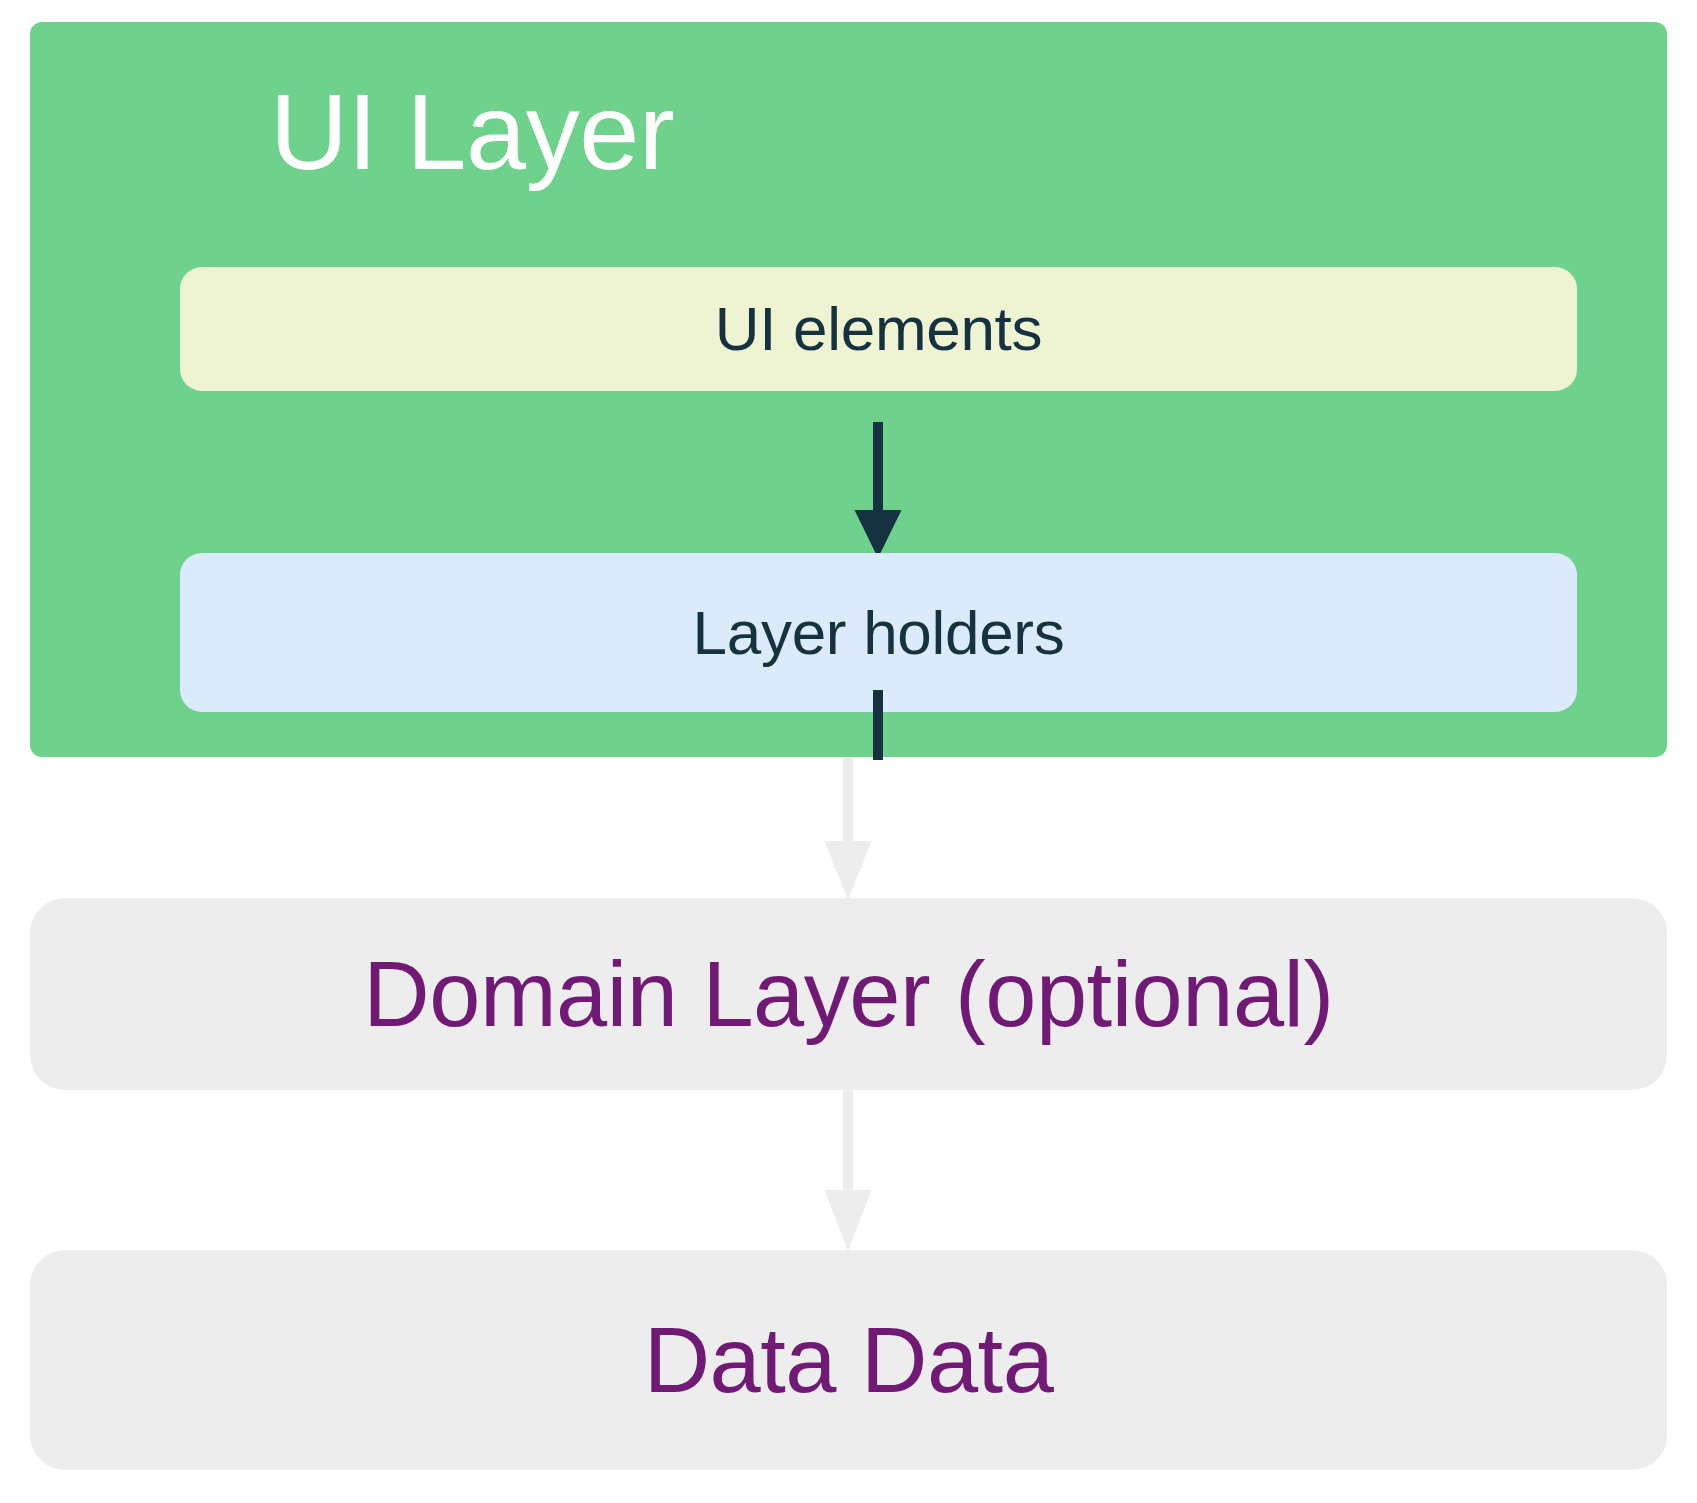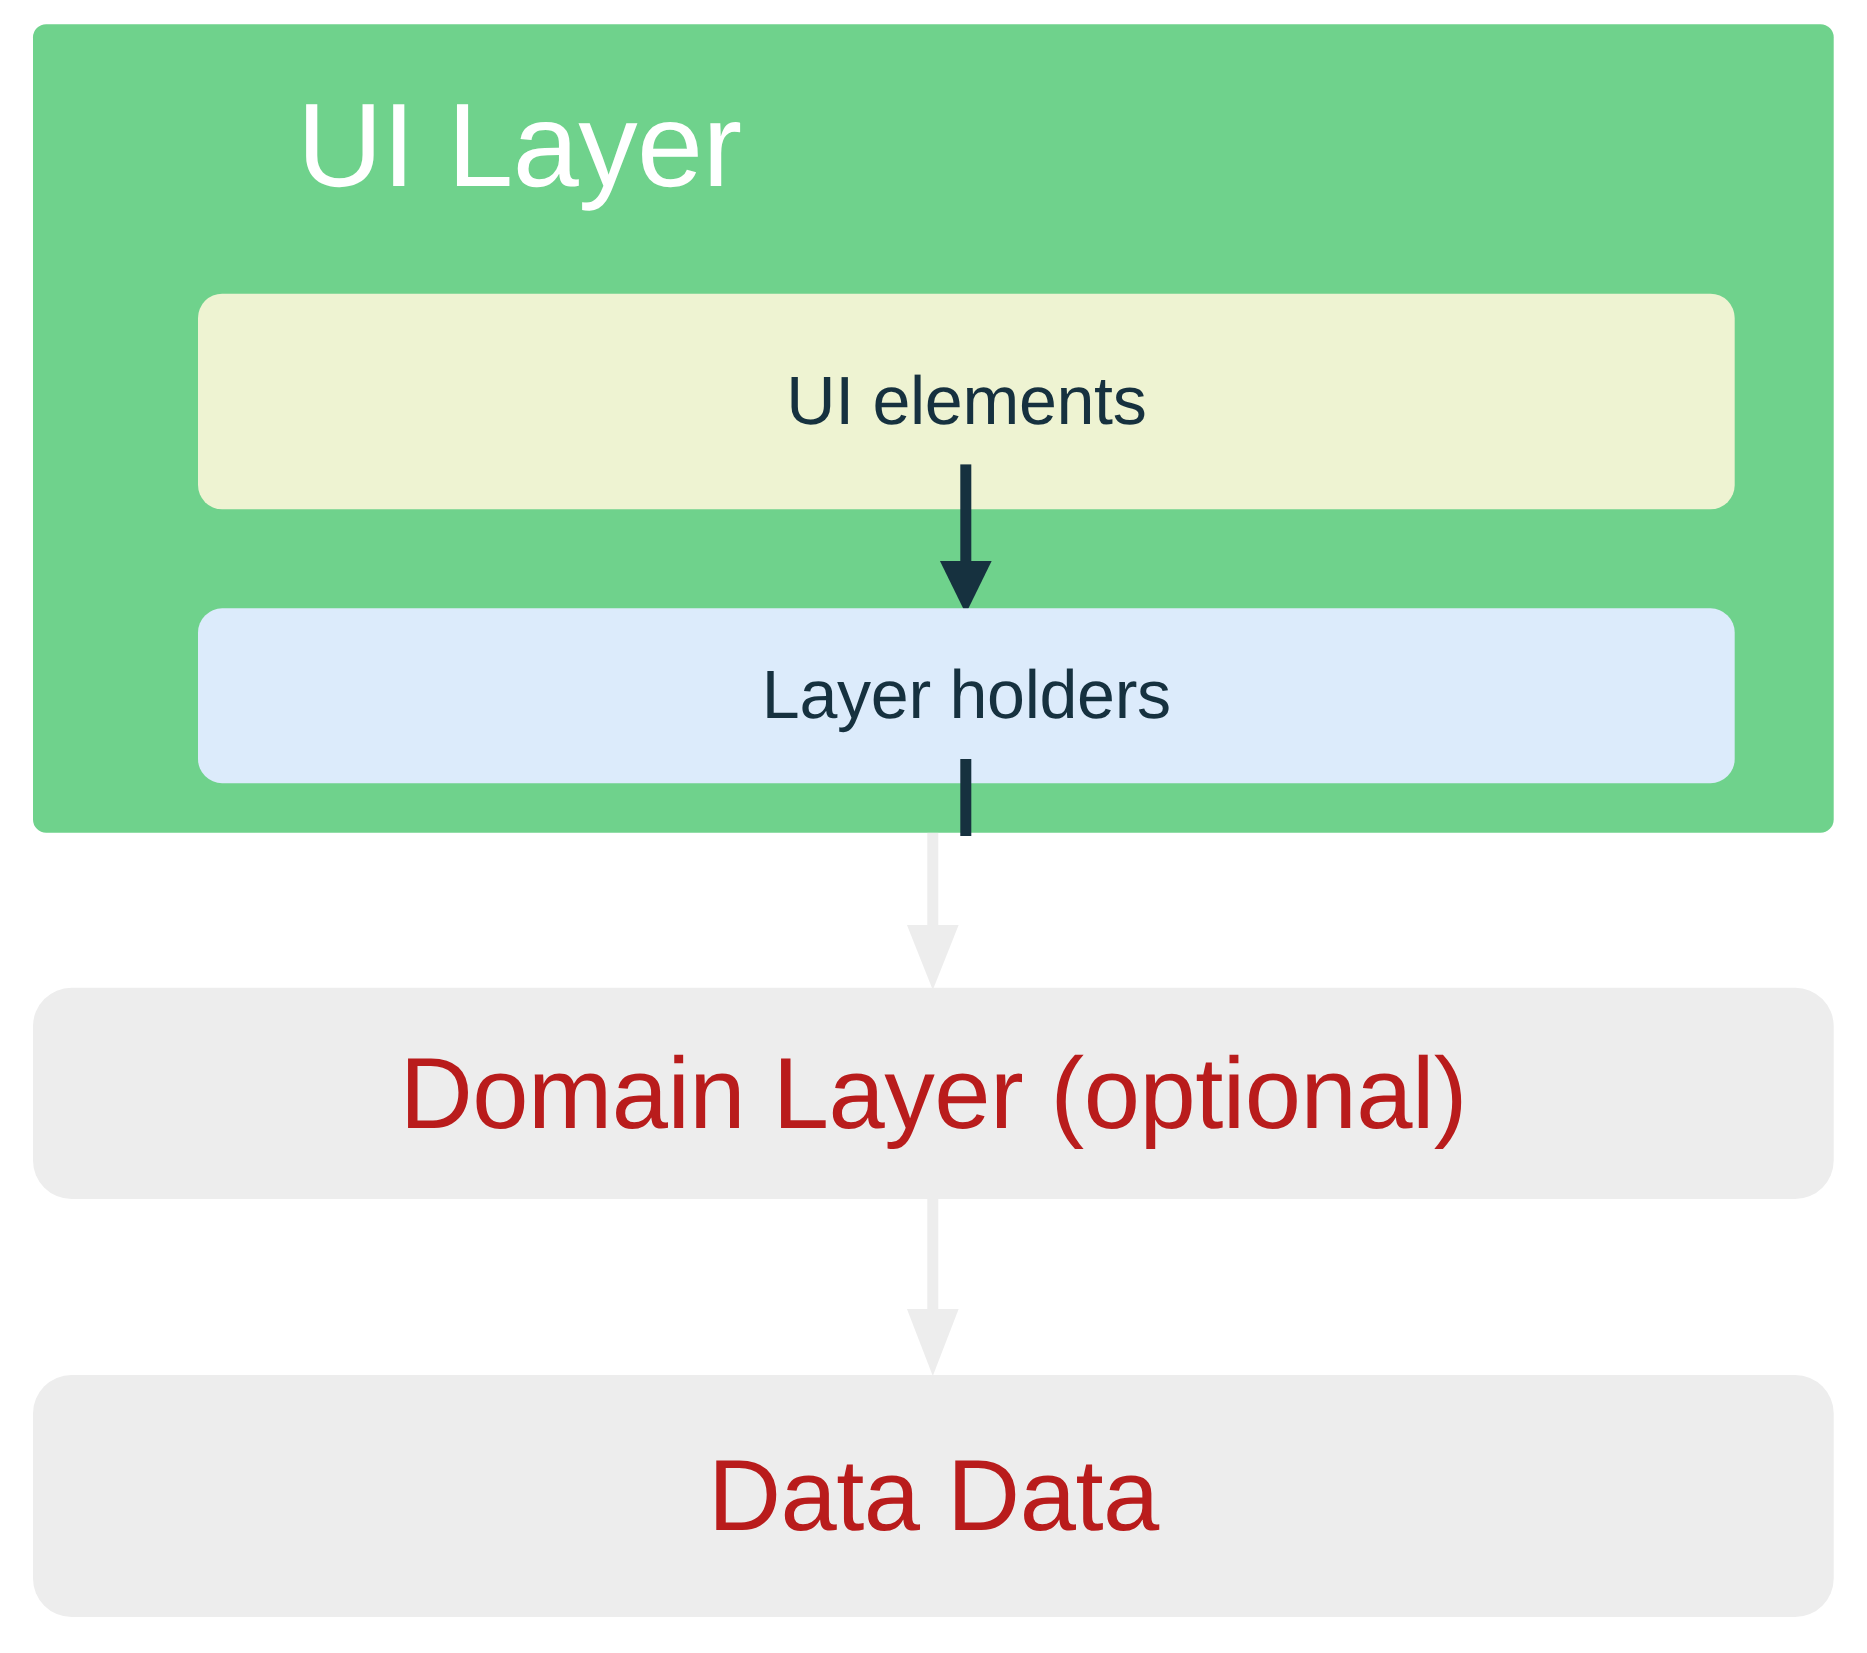--- a/index.html
+++ b/index.html
@@ -55,21 +55,21 @@
   .inner-box-label {
     font-size: 62px;
     color: #16313F;
     font-weight: 400;
     letter-spacing: -0.3px;
     white-space: nowrap;
     line-height: 1;
   }
   .ui-elements-box {
     top: 245px;
-    height: 196px;
+    height: 124px;
     background: #EEF3D2;
   }
   .state-holders-box {
     top: 531px;
     height: 159px;
     background: #DCEBFB;
   }
 
   
   .layer-box {
@@ -78,21 +78,21 @@
     width: 1637px;
     background: #EDEDED;
     border-radius: 35px;
     display: flex;
     align-items: center;
     justify-content: center;
     box-sizing: border-box;
   }
   .layer-box-label {
     font-size: 92px;
-    color: #b91c1c;
+    color: #701a75;
     font-weight: 400;
     letter-spacing: -0.5px;
     white-space: nowrap;
     line-height: 1;
   }
   .domain-layer-box {
     top: 898px;
     height: 192px;
   }
   .data-layer-box {

